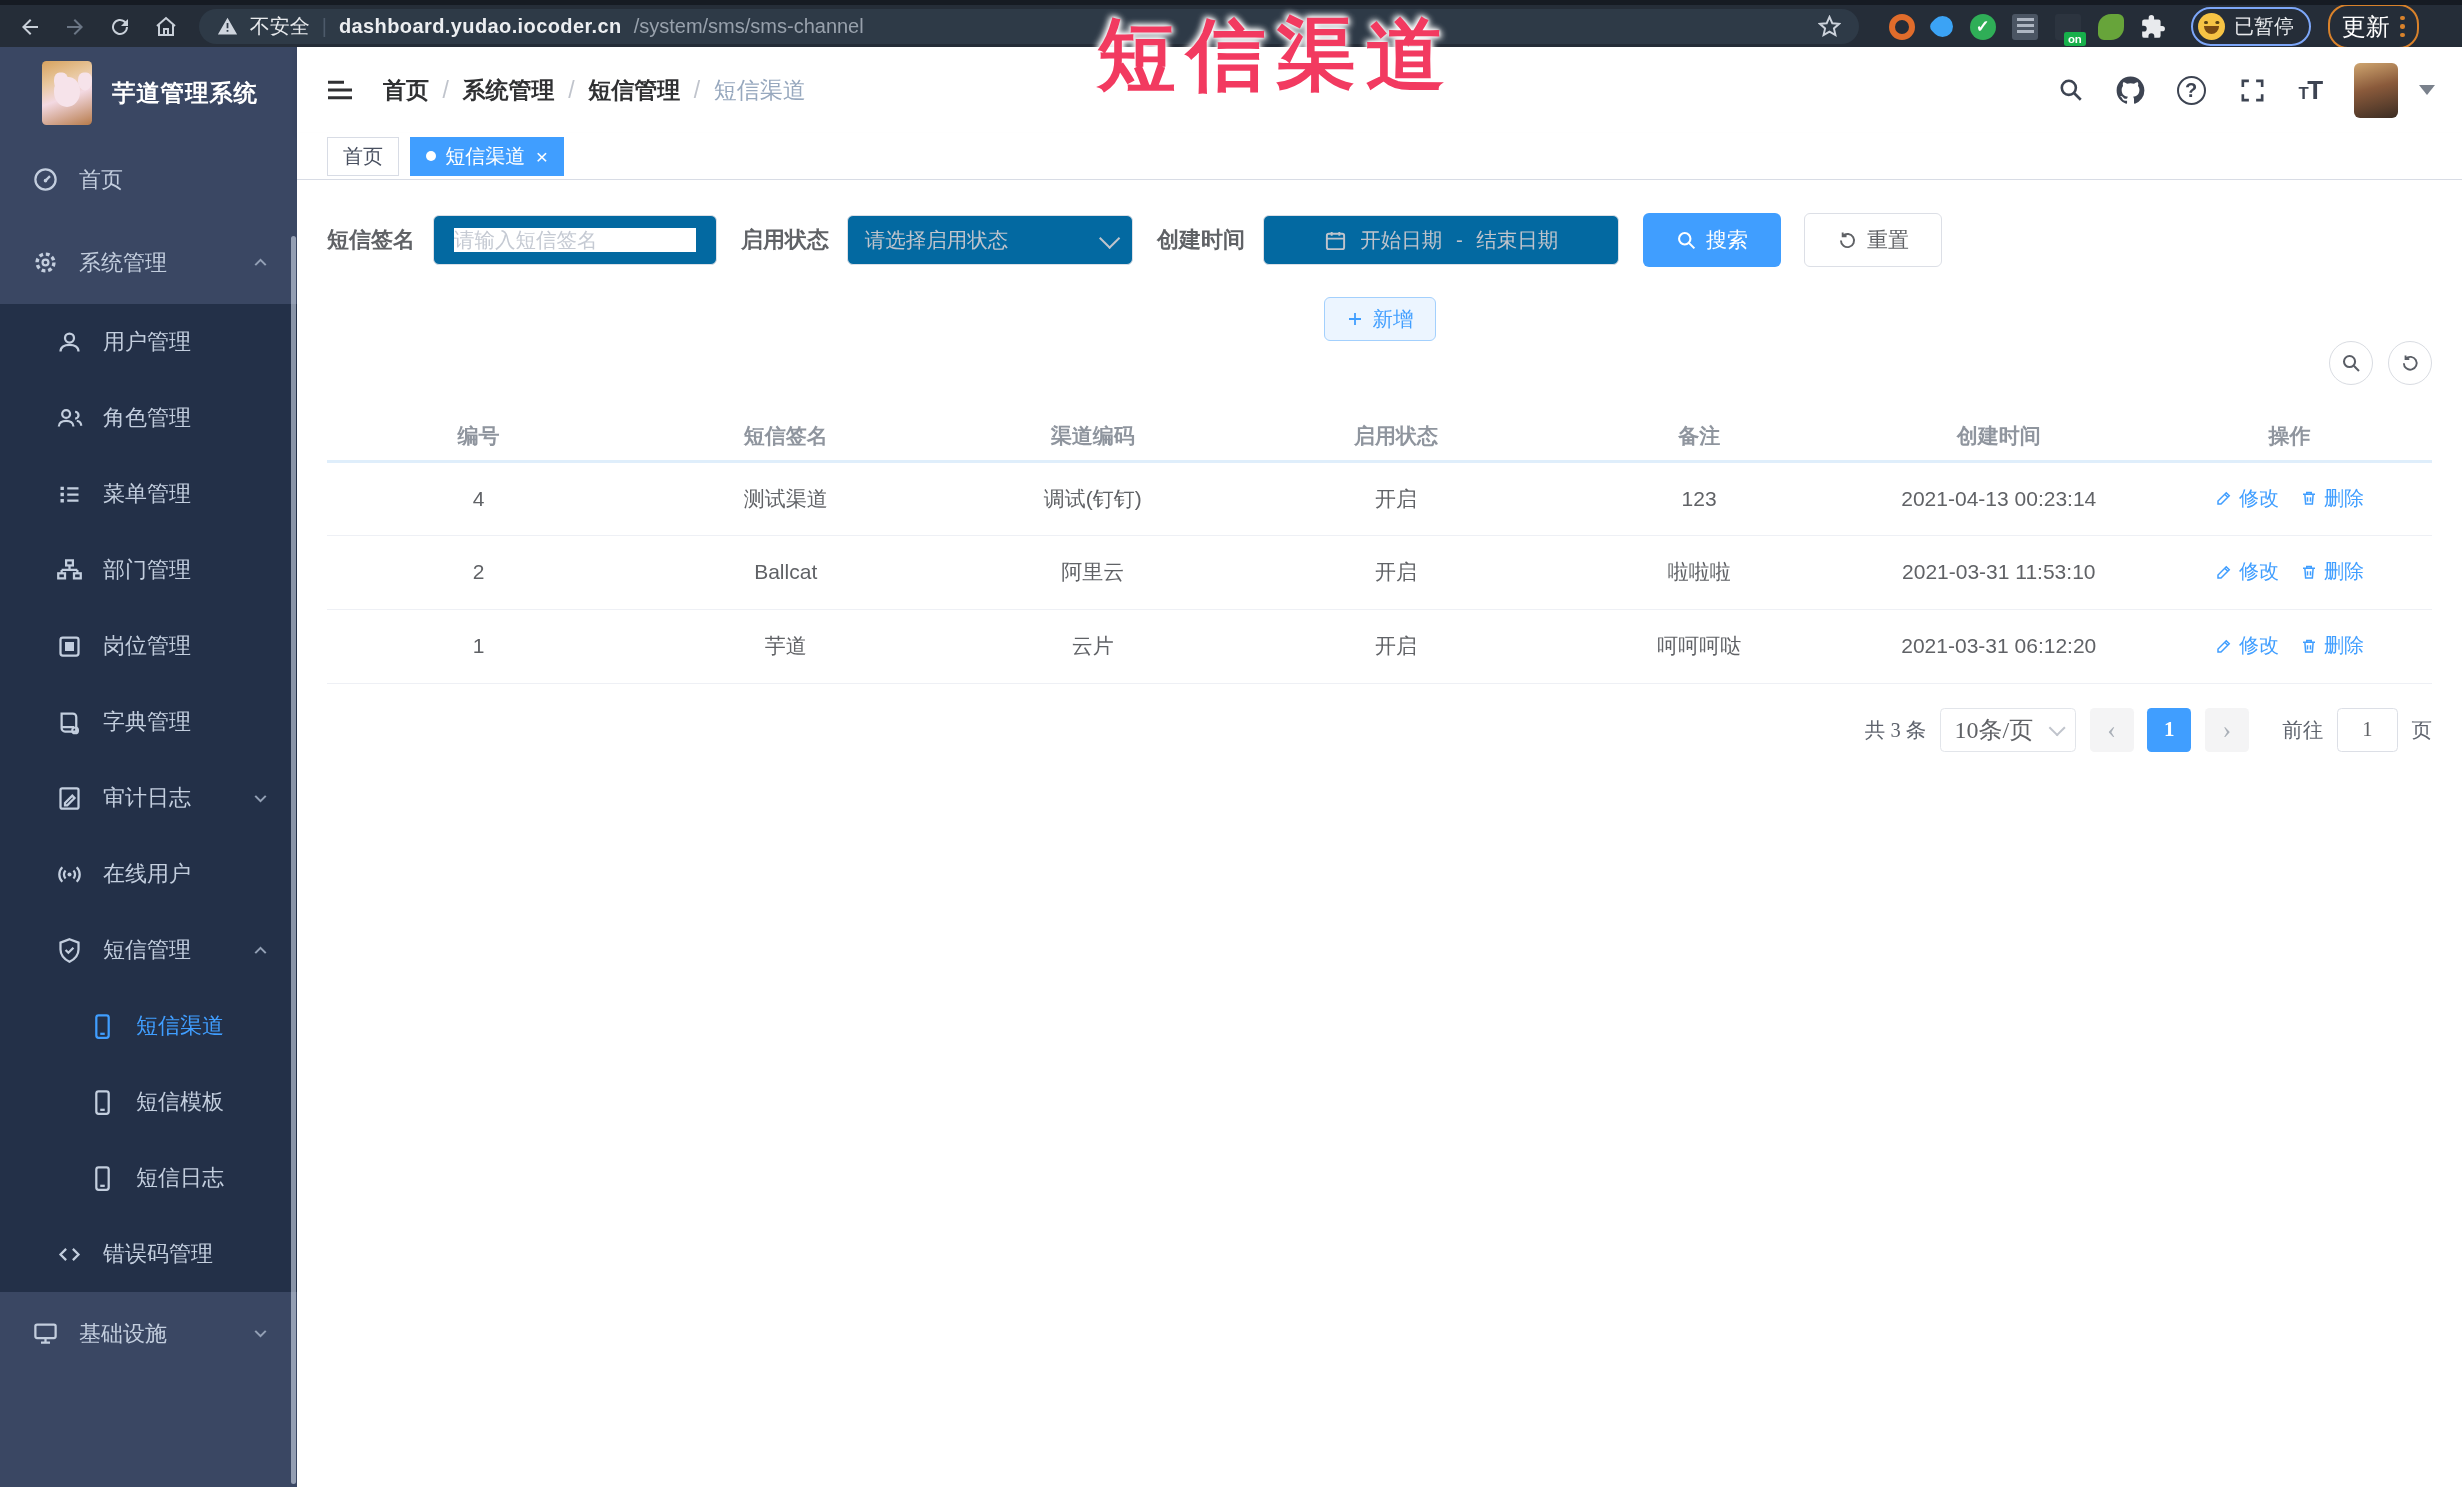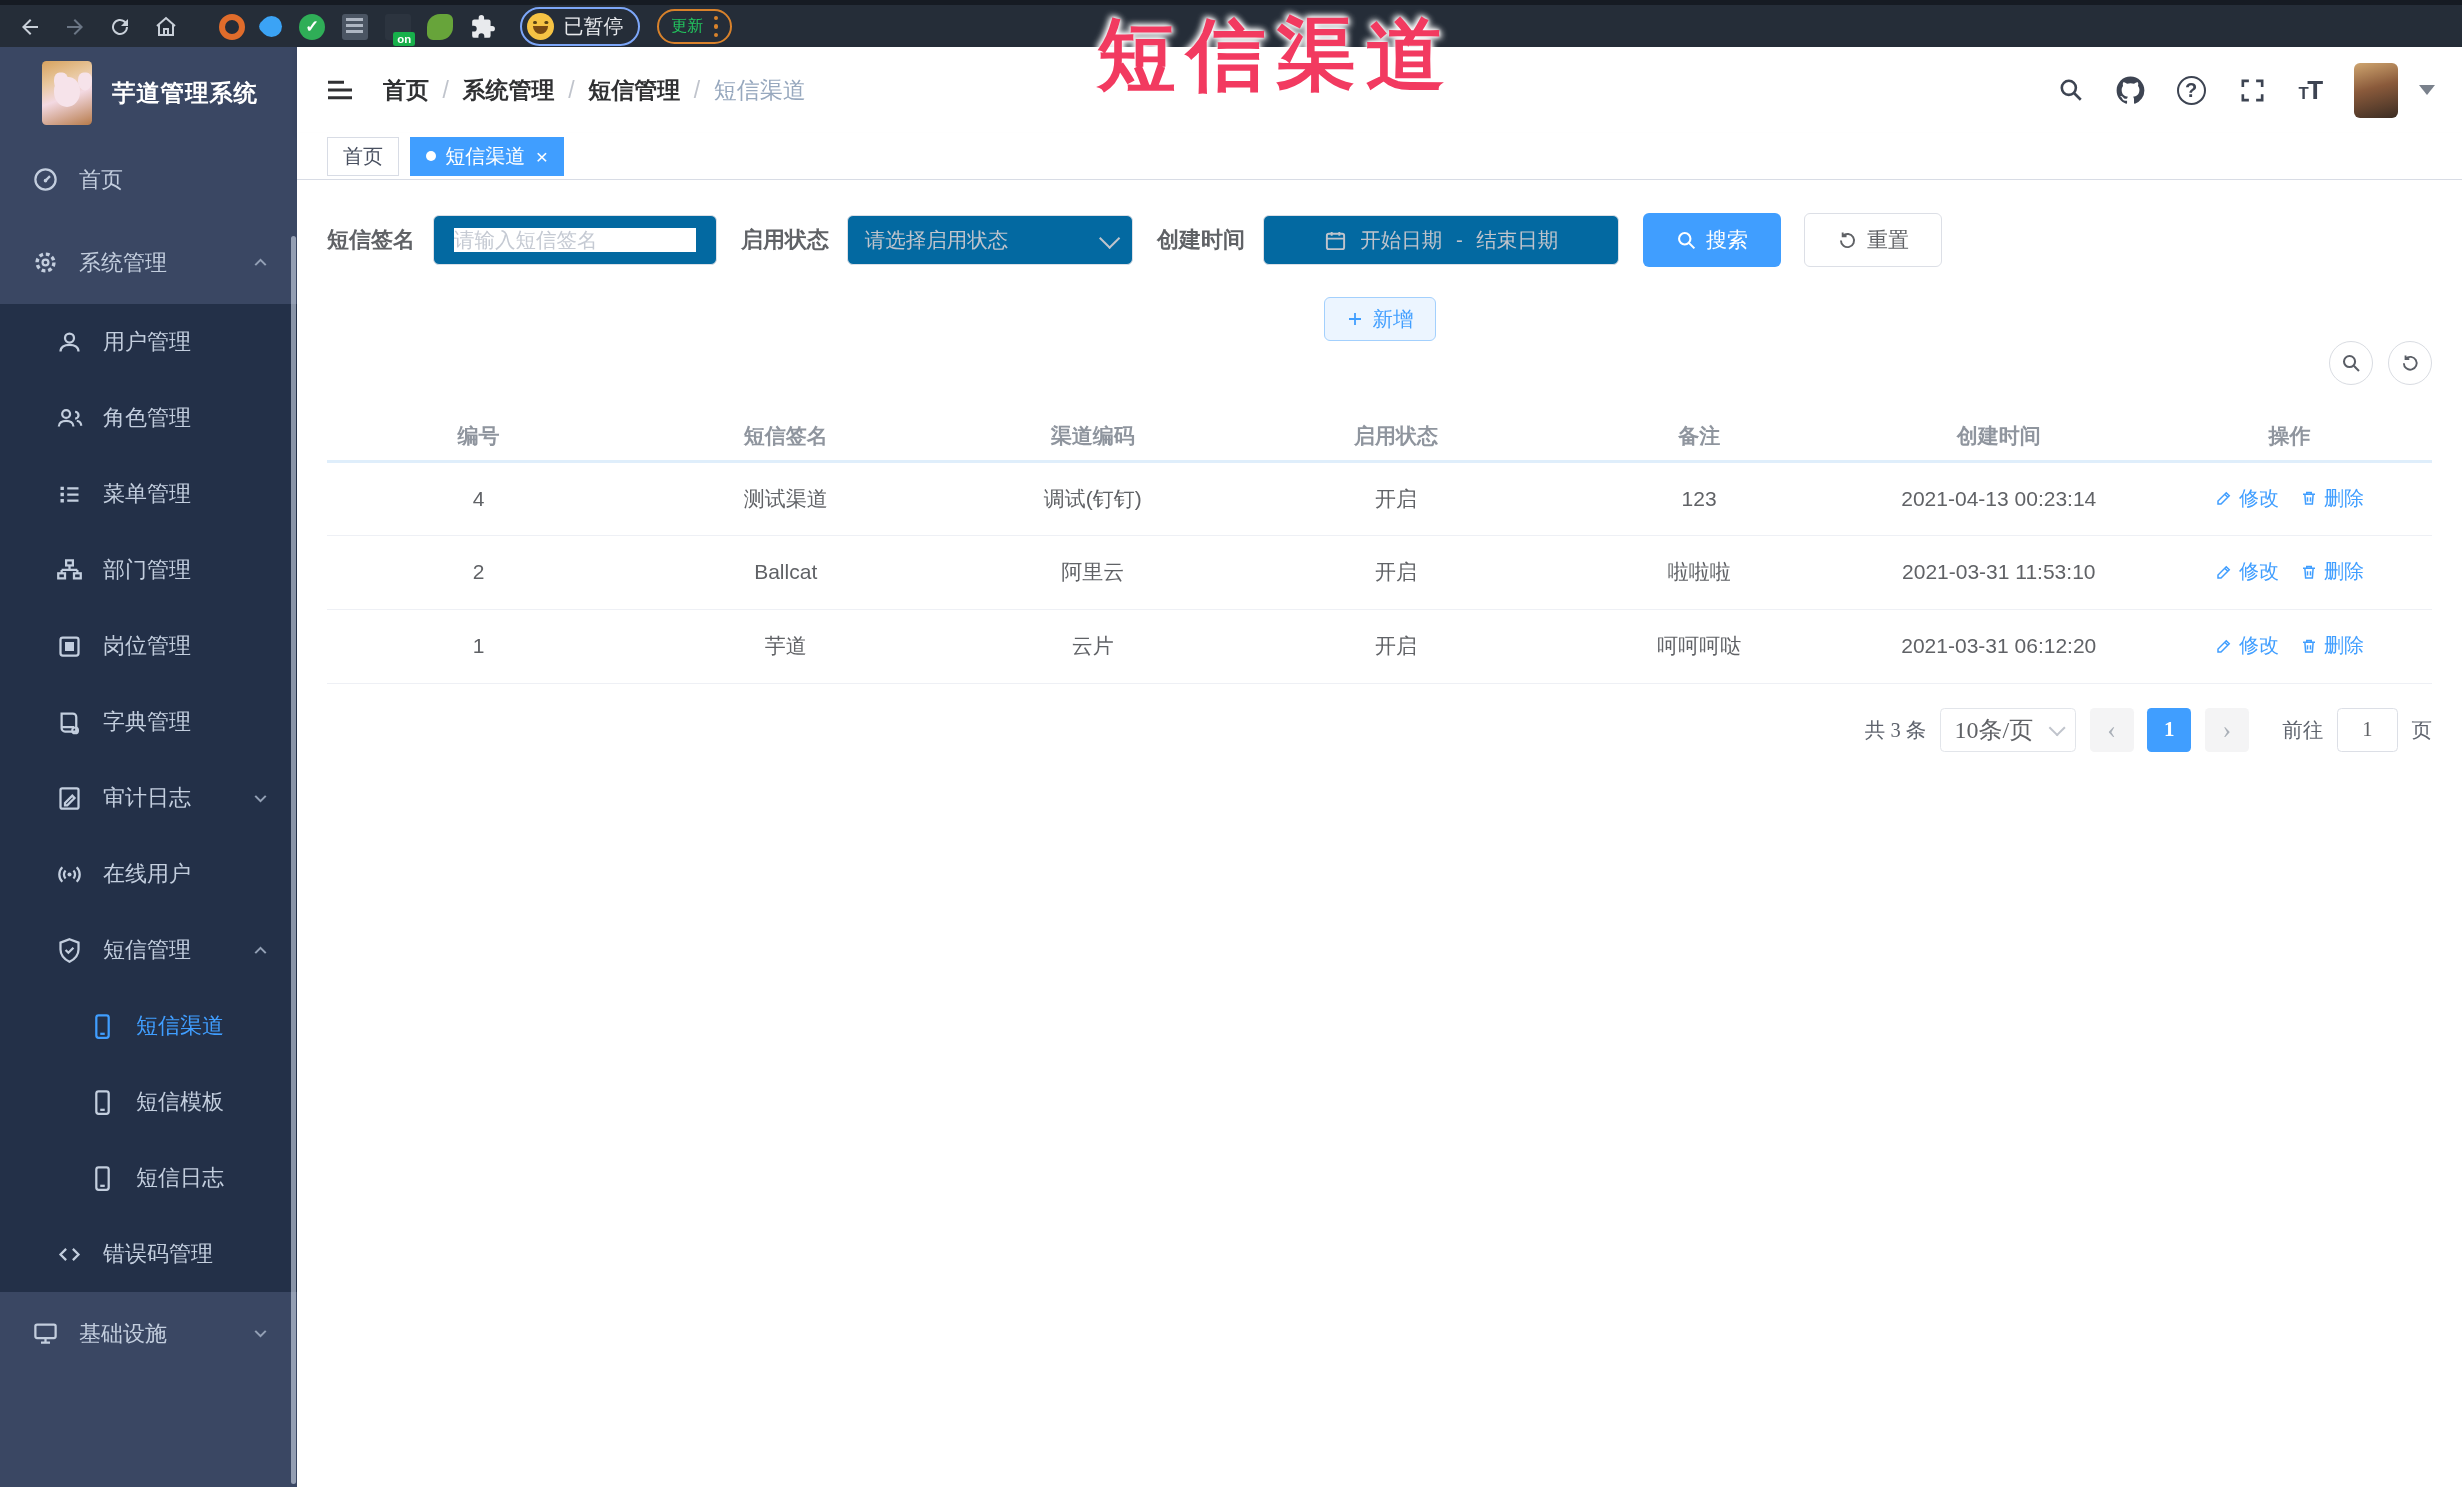--- a/index.html
+++ b/index.html
@@ -28,21 +28,21 @@
   .ext-on { background:#2c343f; border-radius:3px; }
   .ext-on .on-chip { position:absolute; right:-4.5px; bottom:-6px; background:#17b04b; color:#fff; font-size:11.4px; font-weight:bold; padding:0.8px 3.8px; border-radius:2.3px; }
   .ext-plant { background:#67a43a; border-radius:50% 6px 50% 6px; }
   .puzzle-ic { width:26px; height:26px; color:#e8eaed; }
   .profile-pill { display:flex; align-items:center; gap:9px; border:2.3px solid #7da7f9; border-radius:21px; padding:3.8px 15px 3.8px 5.3px; margin-left:7.6px; cursor:pointer; }
   .emoji-face { width:27px; height:27px; background:#f6c344; border-radius:50%; position:relative; }
   .emoji-face::before { content:""; position:absolute; left:6px; top:7.6px; width:3.8px; height:3.8px; border-radius:50%; background:#5b4314; box-shadow:11.4px 0 0 #5b4314; }
   .emoji-face::after { content:""; position:absolute; left:6px; top:13px; width:15px; height:8.3px; border-radius:0 0 15px 15px; background:#7a4a12; }
   .profile-pill span { color:#e8eaed; font-size:20px; }
   .update-pill { display:flex; align-items:center; gap:10.6px; border:2.3px solid #d9822b; border-radius:20px; padding:4.5px 12px; cursor:pointer; }
-  .update-pill span { color:#22c55e; font-size:16px; }
+  .update-pill span { color:#ffffff; font-size:24px; }
   .kebab { display:flex; flex-direction:column; gap:3.8px; }
   .kebab i { width:4.5px; height:4.5px; border-radius:50%; background:#d9822b; }
 
   
   .annotation { position:absolute; left:1097px; top:3px; z-index:999; font-size:79px; font-weight:bold; letter-spacing:10.6px; color:#f23a60;
     text-shadow:0 0 3px #fff, 0 0 7.6px rgba(255,255,255,.95), 2.3px 2.3px 6px rgba(255,255,255,.85), -2.3px -2.3px 6px rgba(255,255,255,.85); pointer-events:none; }
 
   
   .sidebar { position:absolute; left:0; top:47px; width:297px; bottom:0; background:#3a4763; overflow:hidden; }
   .logo-row { height:91px; display:flex; align-items:center; padding-left:42px; gap:20px; }
@@ -250,20 +250,32 @@
     </svg>
   <svg class="nav-ic dim" viewBox="0 0 32 32" width="24" height="24">
       <use href="#i-forward"></use>
     </svg>
   <svg class="nav-ic" viewBox="0 0 32 32" width="24" height="24">
       <use href="#i-reload"></use>
     </svg>
   <svg class="nav-ic" viewBox="0 0 32 32" width="24" height="24">
       <use href="#i-home"></use>
     </svg>
+  <div class="omnibox">
+    <svg class="warn-ic" viewBox="0 0 28 28" width="21" height="21">
+        <use href="#i-warn"></use>
+      </svg>
+    <span>不安全</span>
+    <span class="omni-sep">|</span>
+    <span class="omni-host">dashboard.yudao.iocoder.cn</span>
+    <span class="omni-path">/system/sms/sms-channel</span>
+    <svg class="star-ic" viewBox="0 0 30 30" width="23" height="23">
+        <use href="#i-star"></use>
+      </svg>
+  </div>
   <div class="ext-row">
     <div class="ext ext-orange"></div>
     <div class="ext ext-drop"></div>
     <div class="ext ext-green">✓</div>
     <div class="ext ext-bars"></div>
     <div class="ext ext-on">
         <span class="on-chip">on</span>
       </div>
     <div class="ext ext-plant"></div>
     <svg class="puzzle-ic" viewBox="0 0 34 34" width="26" height="26">

